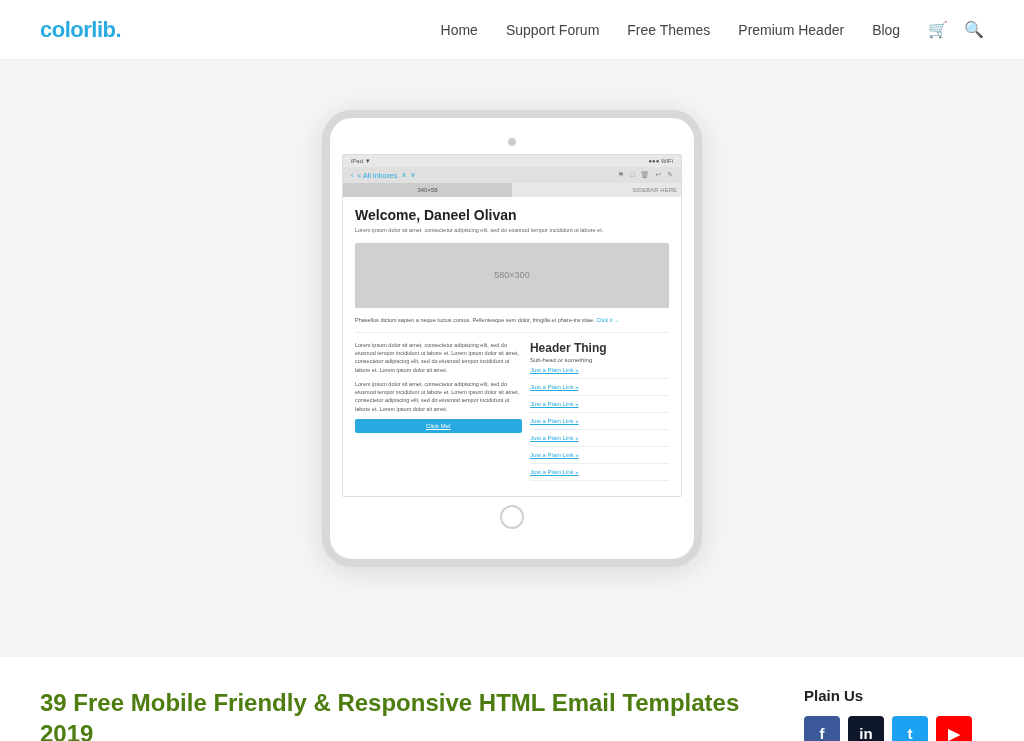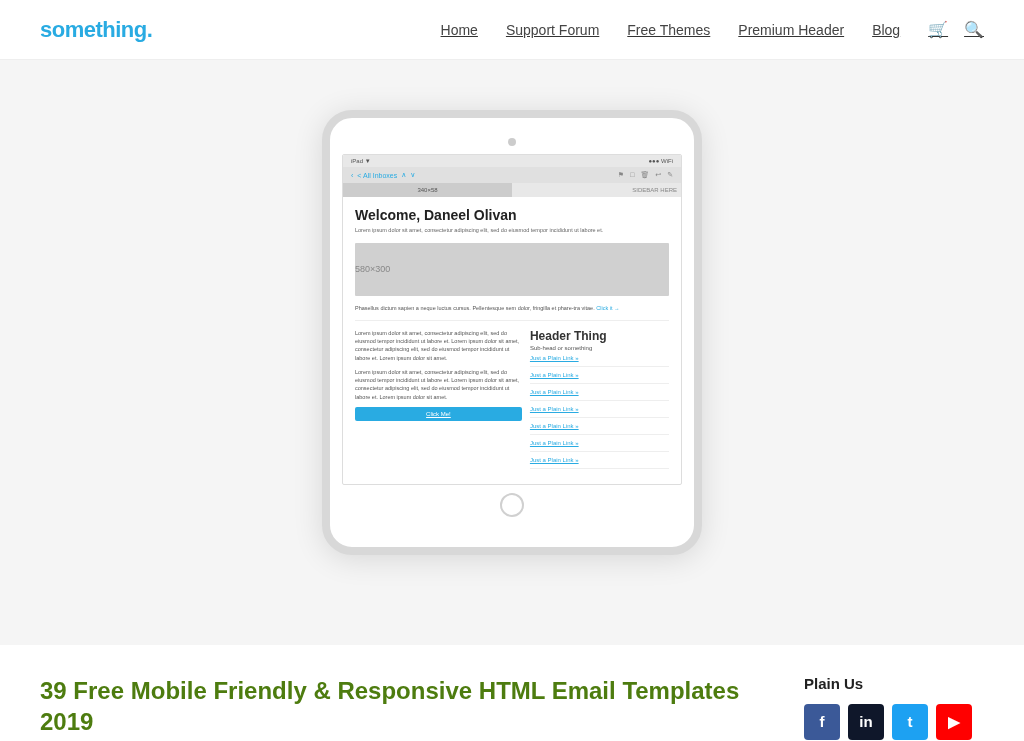--- a/index.html
+++ b/index.html
@@ -15,21 +15,21 @@
       border-bottom: 1px solid #eee;
       background: #fff;
     }
     .logo {
       font-size: 22px;
       font-weight: 700;
       color: #222;
       letter-spacing: -0.5px;
     }
     .logo span { color: #29abe2; }
-    nav { display: flex; align-items: center; gap: 28px; text-decoration: underline; }
+    nav { display: flex; align-items: center; gap: 28px; }
     nav a {
       text-decoration: none;
       color: #444;
       font-size: 14px;
       font-weight: 500;
     }
     .nav-icons { display: flex; gap: 16px; align-items: center; }
     .nav-icon { font-size: 16px; color: #555; cursor: pointer; }
 
     
@@ -103,24 +103,24 @@
       padding: 4px;
       text-align: right;
       color: #888;
       font-size: 6px;
     }
     .t-content { padding: 10px 12px; }
     .t-greeting { font-size: 14px; font-weight: 700; color: #222; margin-bottom: 4px; }
     .t-lorem-sm { font-size: 5.5px; color: #666; line-height: 1.4; margin-bottom: 8px; }
     .t-image-placeholder {
       background: #d0d0d0;
-      height: 53px;
-      display: flex;
-      align-items: center;
-      justify-content: flex-start;
+      height: 65px;
+      display: flex;
+      align-items: center;
+      justify-content: center;
       font-size: 9px;
       color: #888;
       margin-bottom: 8px;
       border-radius: 1px;
     }
     .t-desc { font-size: 5.5px; color: #555; line-height: 1.5; margin-bottom: 8px; border-bottom: 1px solid #eee; padding-bottom: 8px; }
     .t-desc a { color: #29abe2; text-decoration: none; }
     .t-two-col { display: flex; gap: 8px; }
     .t-col-left { flex: 1.2; }
     .t-col-right { flex: 1; }
@@ -182,21 +182,21 @@
     .social-fb { background: #3b5998; }
     .social-li { background: #0f172a; }
     .social-tw { background: #1da1f2; }
     .social-yt { background: #ff0000; }
   </style>
 </head>
 <body>
 
 <header>
   <div class="logo">
-    <span>something</span><span style="color:#29abe2">.</span>
+    <span>colorlib</span><span style="color:#29abe2">.</span>
   </div>
   <nav>
     <a href="#">Home</a>
     <a href="#">Support Forum</a>
     <a href="#">Free Themes</a>
     <a href="#">Premium Header</a>
     <a href="#">Blog</a>
     <div class="nav-icons">
       <span class="nav-icon">🛒</span>
       <span class="nav-icon">🔍</span>

